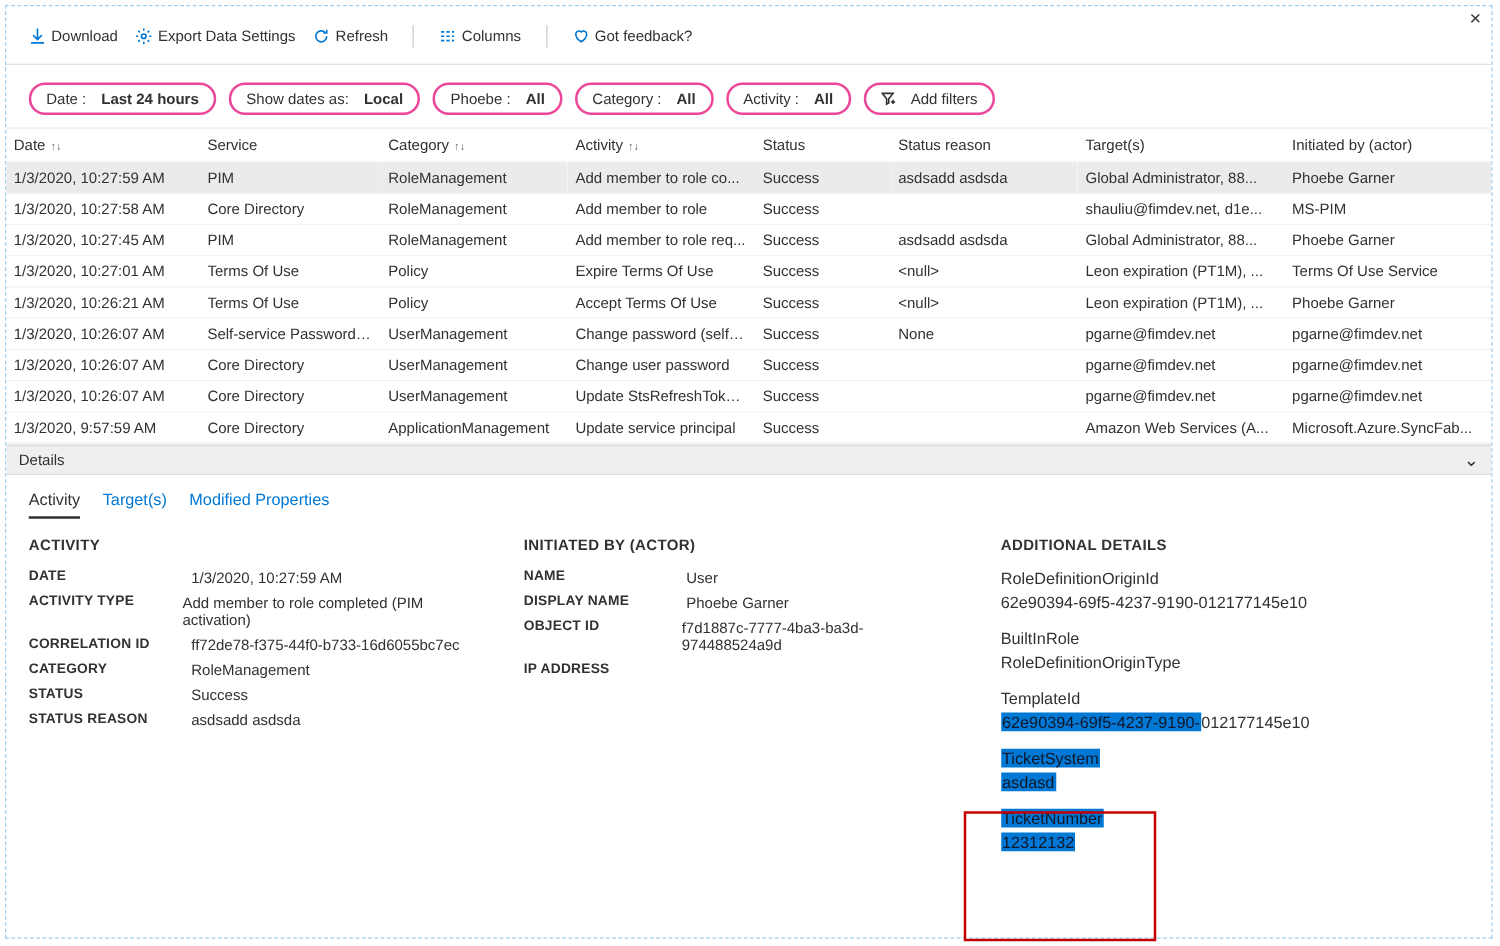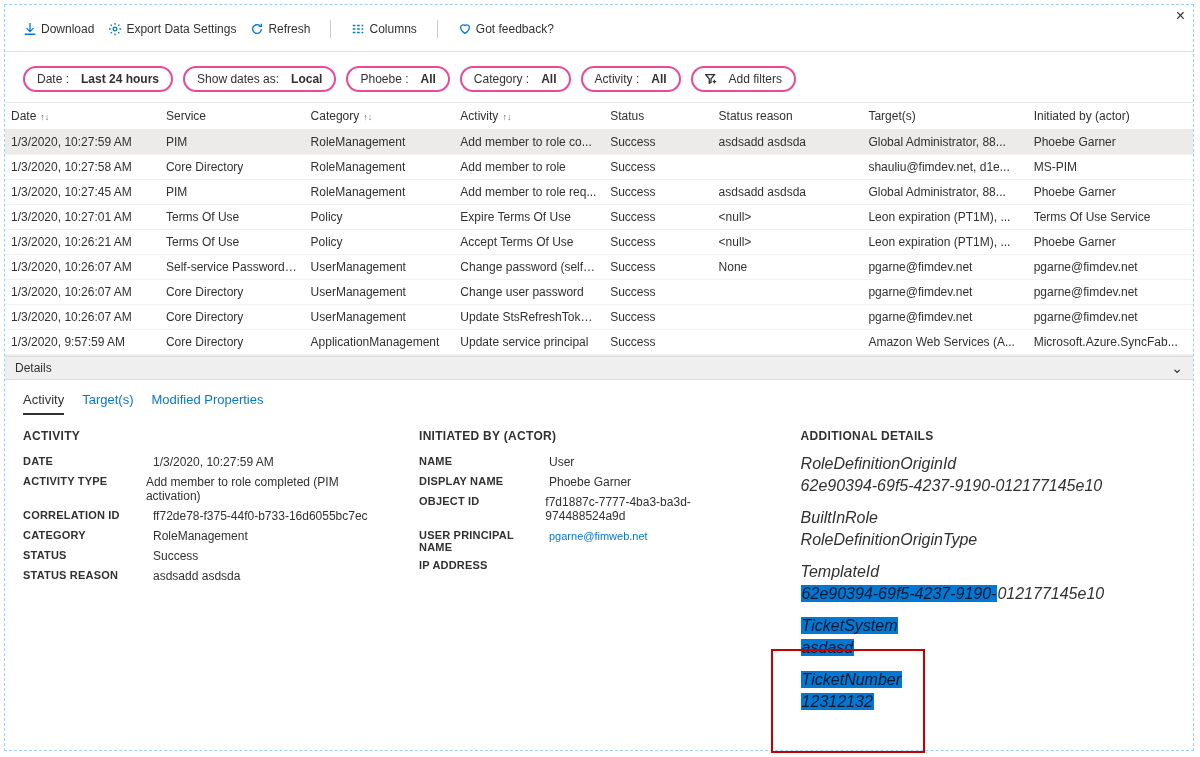--- a/index.html
+++ b/index.html
@@ -142,21 +142,21 @@
   .col h4 {
     font-size: 12px;
     font-weight: 600;
     letter-spacing: .3px;
     margin: 0 0 12px 0;
   }
   .kv { display:flex; margin: 6px 0; }
   .kv .k { width: 130px; font-size:11px; font-weight:600; letter-spacing:.2px; color:#323130;}
   .kv .v { font-size:12px; }
   .kv .v a { color:#0078d4; text-decoration:none; font-size:11px;}
-  .addl div { margin: 4px 0; font-size:16px;font-style:italic; }
+  .addl div { margin: 4px 0; font-size:13px; }
   .hl { background:#0078d4; color:#0f172a; padding: 0 1px; }
   .call-box {
     position:absolute;
     border: 2px solid #c40000;
     left: 766px;
     top: 644px;
     width: 150px;
     height: 100px;
     pointer-events:none;
   }
@@ -399,24 +399,20 @@
         </div>
       <div class="kv">
           <div class="k">DISPLAY NAME</div>
           <div class="v">Phoebe Garner</div>
         </div>
       <div class="kv">
           <div class="k">OBJECT ID</div>
           <div class="v">f7d1887c-7777-4ba3-ba3d-974488524a9d</div>
         </div>
       <div class="kv">
-          <div class="k">USER PRINCIPAL NAME</div>
-          <div class="v"><a href="#">pgarne@fimweb.net</a></div>
-        </div>
-      <div class="kv">
           <div class="k">IP ADDRESS</div>
           <div class="v"></div>
         </div>
     </div>
     <div class="col addl" style="flex:1.3">
       <h4>ADDITIONAL DETAILS</h4>
       <div>RoleDefinitionOriginId</div>
       <div>62e90394-69f5-4237-9190-012177145e10</div>
       <div style="height:6px"></div>
       <div>BuiltInRole</div>

